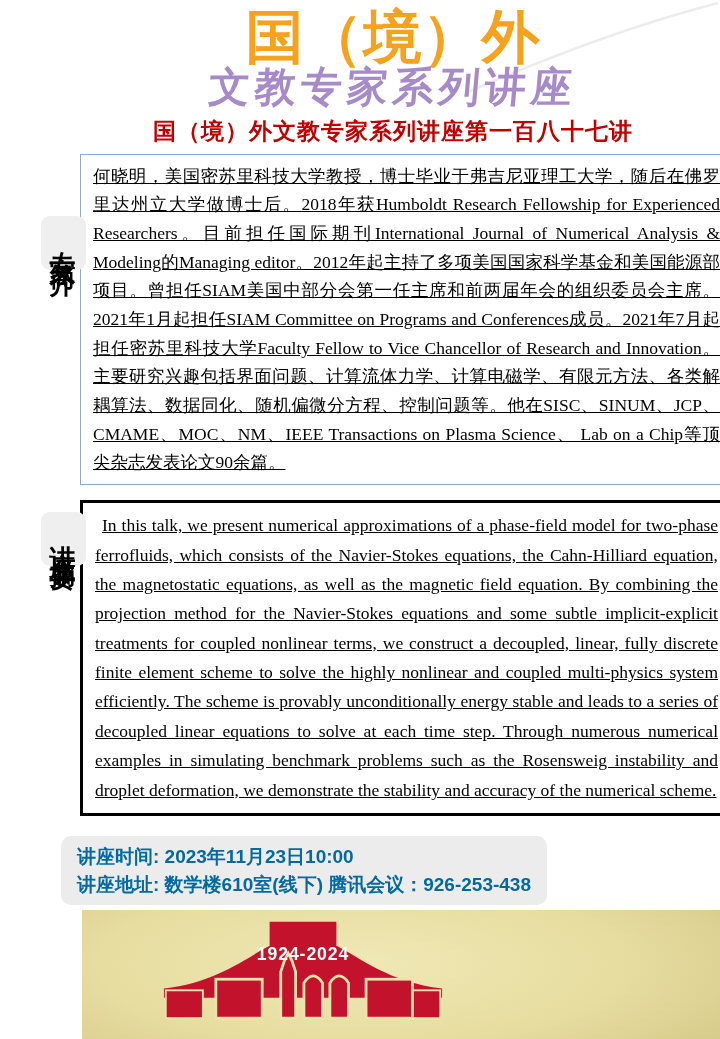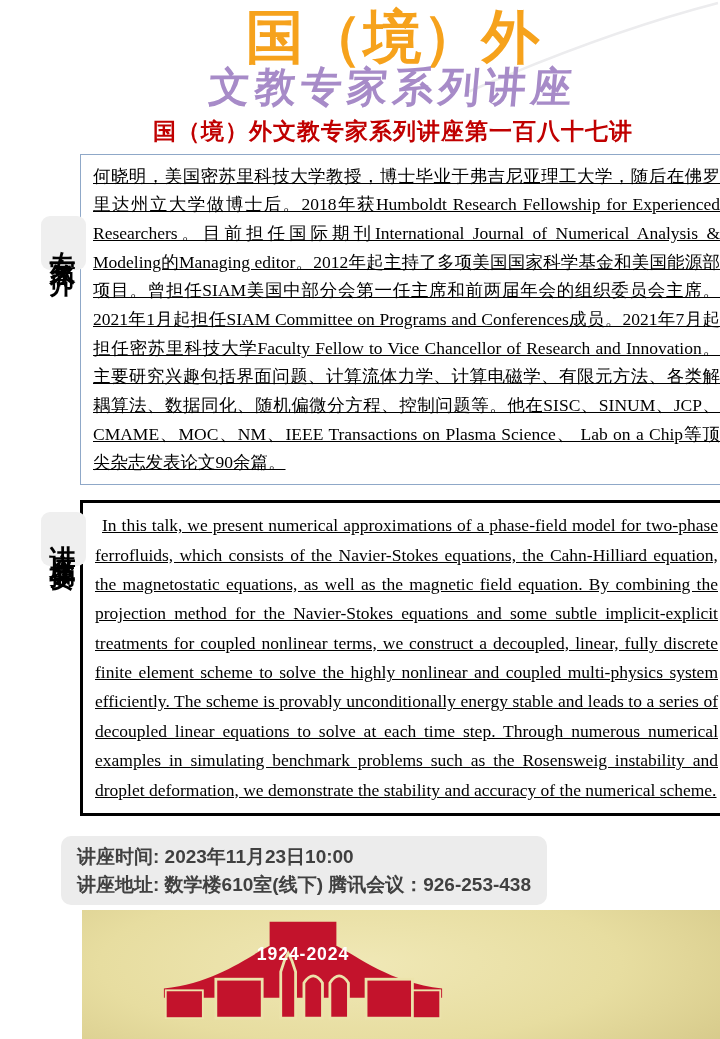--- a/index.html
+++ b/index.html
@@ -27,21 +27,21 @@
   .text-box{background:#fff;text-align:justify;color:#000;
             font-family:"Liberation Serif","DejaVu Serif",serif;}
   .expert-box{border:1.5px solid #8FA8C8;padding:7px 12px;font-size:17.5px;line-height:1.64;
               min-height:268px;}
   .abstract-box{border:3px solid #000000;padding:8px 12px;font-size:17.5px;line-height:1.68;
                 min-height:272px;text-indent:7px;}
 
   
   .details-pill{display:inline-block;background:#ECECEC;border-radius:10px;
                 margin:12px 0 0 28px;padding:7px 16px;font-size:19px;font-weight:bold;
-                color:#404040;line-height:1.45;}
+                color:#0369a1;line-height:1.45;}
 
   
   .banner{position:relative;margin:5px 8px 0 49px;width:663px;height:170px;
           background:radial-gradient(ellipse at 42% 32%, #F0E8B6 0%, #E7DDA0 48%, #CEC07F 100%);}
   .logo-block{position:absolute;left:56px;top:8px;width:330px;text-align:center;color:#C3132C;}
 </style>
 </head>
 <body>
 
 <div class="poster">

